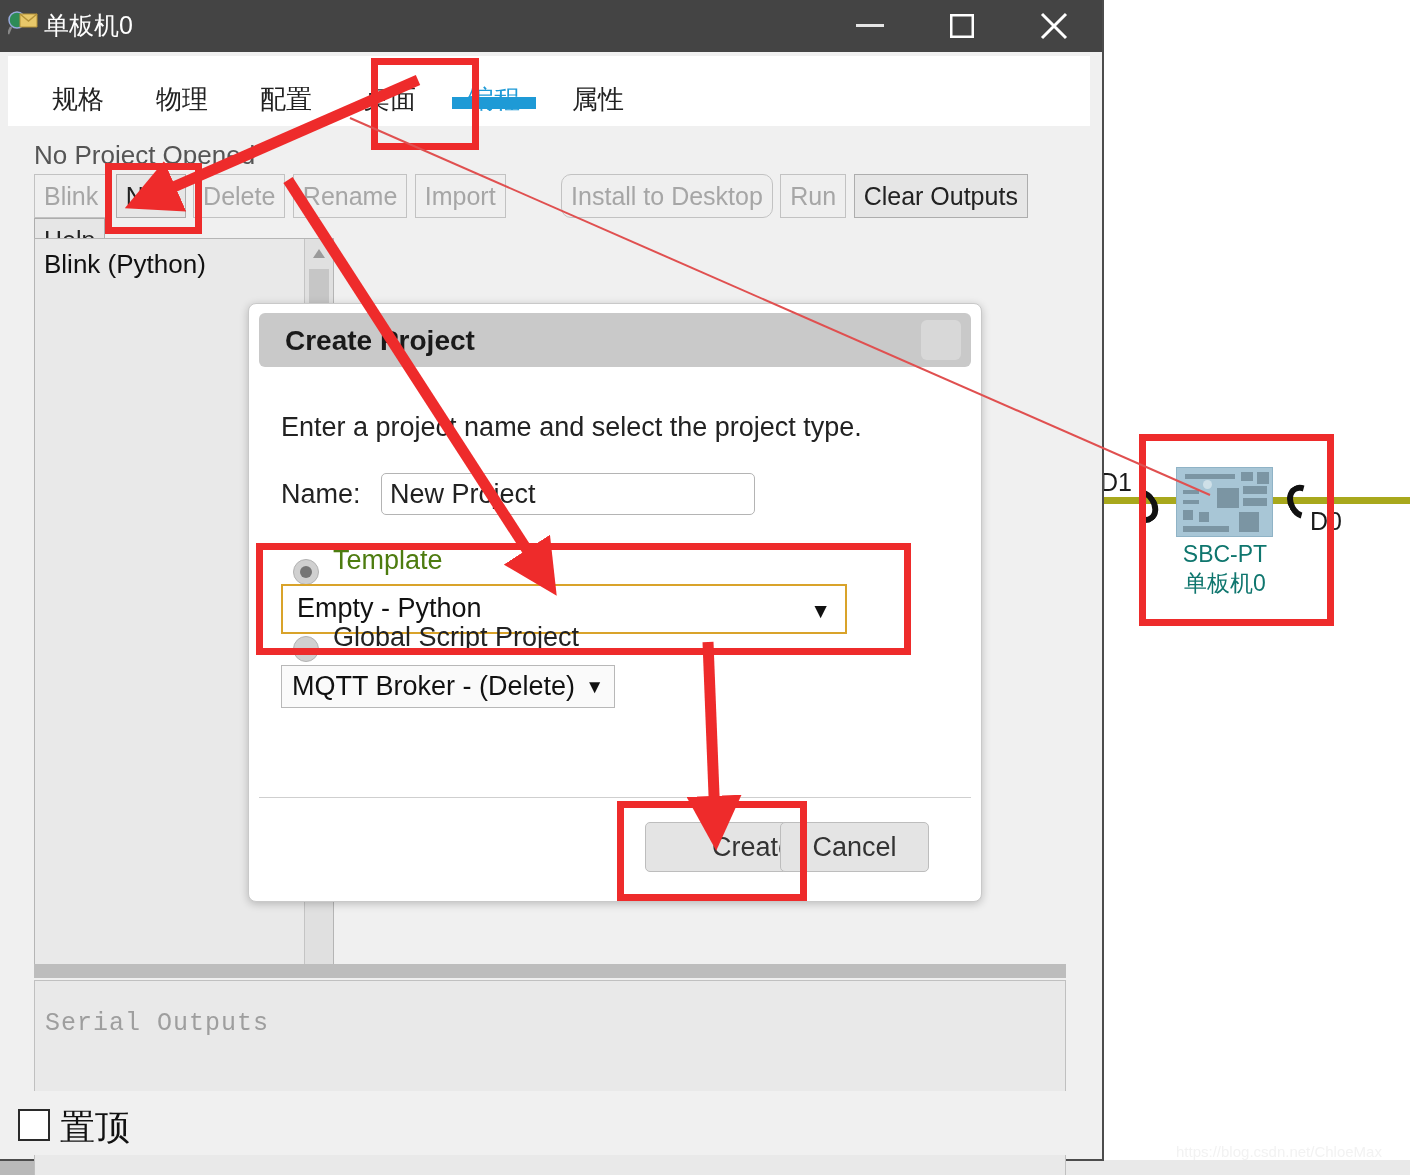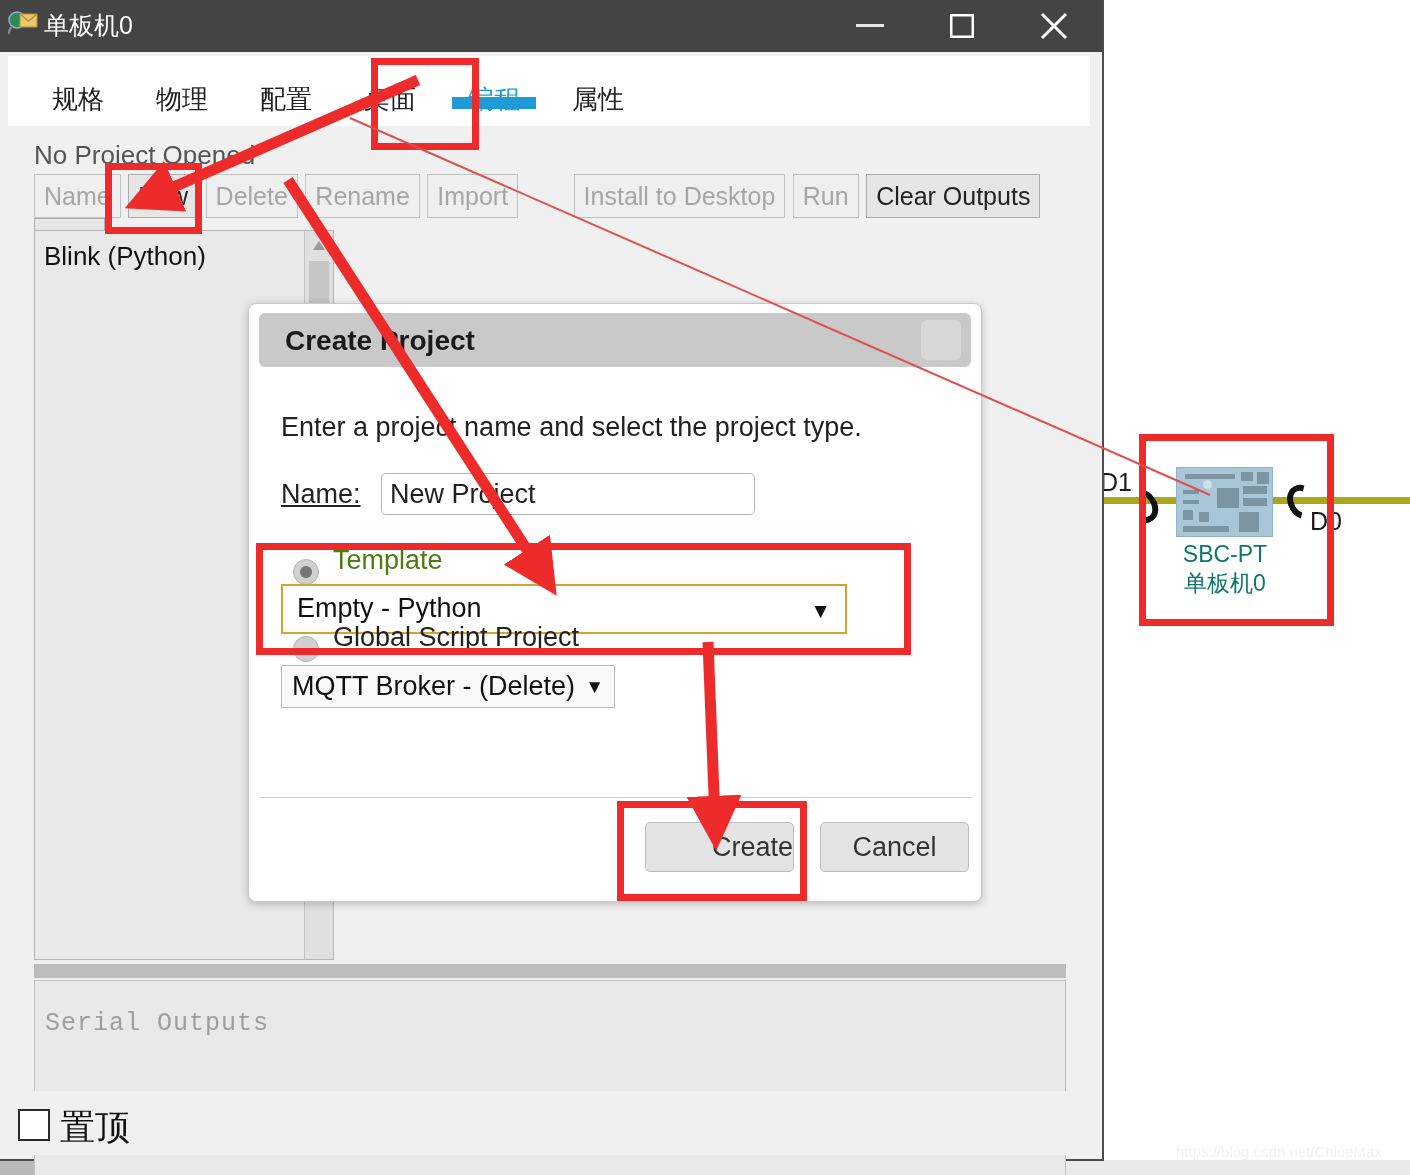--- a/index.html
+++ b/index.html
@@ -52,22 +52,22 @@
   .tab.active{color:#1e9ad6;}
   .tab.active .tab-underline{position:absolute;left:10px;right:10px;bottom:8px;height:12px;background:#1e9ad6;}
 
   
   #prog{position:absolute;left:8px;top:126px;width:1082px;height:993px;background:#f0f0f0;}
   #no-project{position:absolute;left:26px;top:14px;font-size:26px;color:#555;}
   #toolbar{position:absolute;left:26px;top:48px;right:10px;height:44px;}
   .tbtn{display:inline-block;height:42px;line-height:42px;padding:0 9px;font-size:25px;
     border:1px solid #adadad;background:#e6e6e6;color:#222;vertical-align:top;margin-right:3px;cursor:default;}
   .tbtn.disabled{color:#a6a6a6;border-color:#c2c2c2;background:#efefef;}
-  .tbtn.gap{margin-left:48px;}
-  #list-panel{position:absolute;left:26px;top:104px;width:298px;height:728px;
+  .tbtn.gap{margin-left:48px;border-radius:10px;}
+  #list-panel{position:absolute;left:26px;top:112px;width:298px;height:728px;
     background:#e9e9e9;border:1px solid #b5b5b5;}
   #list-item-0{position:absolute;left:9px;top:10px;font-size:26px;color:#111;}
   #list-scroll{position:absolute;right:0;top:0;width:28px;height:728px;background:#e0e0e0;border-left:1px solid #c4c4c4;}
   #list-scroll .up{position:absolute;left:0;top:0;width:28px;height:30px;background:#e0e0e0;}
   #list-scroll .up:after{content:"";position:absolute;left:8px;top:10px;border-left:6px solid transparent;
      border-right:6px solid transparent;border-bottom:9px solid #9a9a9a;}
   #list-scroll .thumb{position:absolute;left:4px;top:30px;width:20px;height:92px;background:#c6c6c6;}
   #splitter{position:absolute;left:26px;top:838px;width:1032px;height:14px;background:#bdbdbd;}
   #serial{position:absolute;left:26px;top:854px;width:1030px;height:214px;
     background:#e9e9e9;border:1px solid #c0c0c0;}
@@ -80,21 +80,21 @@
   
   #dialog{position:absolute;left:248px;top:303px;width:732px;height:597px;
     background:#ffffff;border:1px solid #c9c9c9;border-radius:8px;
     box-shadow:0 2px 9px rgba(0,0,0,.22);}
   #dlg-title-bar{position:absolute;left:10px;top:9px;width:712px;height:54px;
     background:#c9c9c9;border-radius:6px;}
   #dlg-title{position:absolute;left:26px;top:12px;font-size:28px;font-weight:bold;color:#1a1a1a;}
   #dlg-tb-btn{position:absolute;right:10px;top:7px;width:40px;height:40px;background:#d8d8d8;border-radius:6px;}
   #dlg-desc{position:absolute;left:32px;top:108px;font-size:27px;color:#222;}
   #name-row{position:absolute;left:32px;top:169px;}
-  #name-label{display:inline-block;font-size:27px;color:#222;vertical-align:middle;text-decoration:underline;}
+  #name-label{display:inline-block;font-size:27px;color:#222;vertical-align:middle;}
   #name-input{display:inline-block;width:356px;height:40px;line-height:40px;margin-left:16px;
     padding:0 8px;background:#fff;border:1px solid #b4b4b4;border-radius:5px;
     font-size:27px;color:#222;vertical-align:middle;}
   .radio{position:absolute;width:24px;height:24px;border-radius:50%;background:#d0d0d0;border:1px solid #b2b2b2;}
   .radio.on:after{content:"";position:absolute;left:6px;top:6px;width:12px;height:12px;border-radius:50%;background:#757575;}
   #rb-template{left:44px;top:255px;}
   #lb-template{position:absolute;left:84px;top:241px;font-size:27px;color:#4d7c0f;}
   #sel-template{position:absolute;left:32px;top:280px;width:562px;height:46px;
     background:#fff;border:2px solid #d9a32a;}
   #sel-template .txt{position:absolute;left:14px;top:7px;font-size:27px;color:#111;}
@@ -102,21 +102,21 @@
   #rb-global{left:44px;top:332px;}
   #lb-global{position:absolute;left:84px;top:318px;font-size:27px;color:#222;}
   #sel-global{position:absolute;left:32px;top:361px;width:332px;height:41px;
     background:#fafafa;border:1px solid #b8b8b8;}
   #sel-global .txt{position:absolute;left:10px;top:5px;font-size:27px;color:#111;}
   #sel-global .car{position:absolute;right:10px;top:10px;font-size:19px;color:#111;}
   #dlg-sep{position:absolute;left:10px;top:493px;width:712px;height:1px;background:#cfcfcf;}
   .dbtn{position:absolute;top:518px;height:48px;line-height:48px;text-align:center;
     background:#e4e4e4;border:1px solid #bdbdbd;border-radius:5px;font-size:27px;color:#333;cursor:default;}
   #btn-create{left:396px;width:147px;text-align:right;}
-  #btn-cancel{left:571px;width:147px;}
+  #btn-cancel{left:531px;width:147px;}
 
   
   #anno{position:absolute;inset:0;pointer-events:none;}
   .hl{position:absolute;border:7px solid #ee2b2b;background:transparent;}
   #hl-tab{left:371px;top:58px;width:94px;height:78px;}
   #hl-new{left:105px;top:163px;width:83px;height:57px;}
   #hl-template{left:256px;top:543px;width:641px;height:98px;}
   #hl-create{left:617px;top:801px;width:176px;height:86px;}
   #hl-device{left:1139px;top:434px;width:181px;height:178px;}
 </style>
@@ -201,21 +201,21 @@
         <span class="tab-underline"></span>
       </div>
       <div class="tab"><span>属性</span></div>
     </div>
   </div>
 
   <div id="prog">
     <div id="no-project">No Project Opened</div>
 
     <div id="toolbar">
-      <div class="tbtn disabled">Name</div>
+      <div class="tbtn disabled">Blink</div>
       <div class="tbtn">New</div>
       <div class="tbtn disabled">Delete</div>
       <div class="tbtn disabled">Rename</div>
       <div class="tbtn disabled">Import</div>
       <div class="tbtn disabled gap">Install to Desktop</div>
       <div class="tbtn disabled">Run</div>
       <div class="tbtn">Clear Outputs</div>
       <div class="tbtn">Help</div>
     </div>
 

